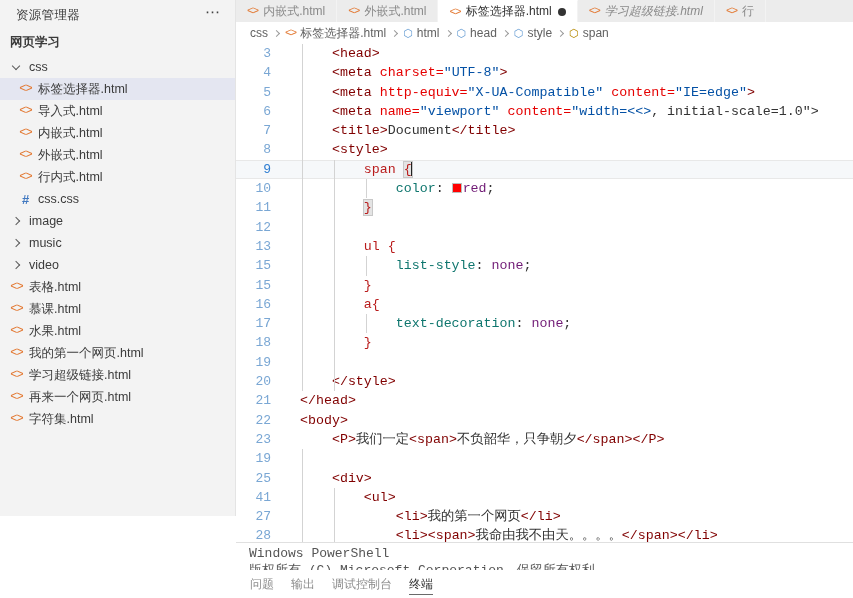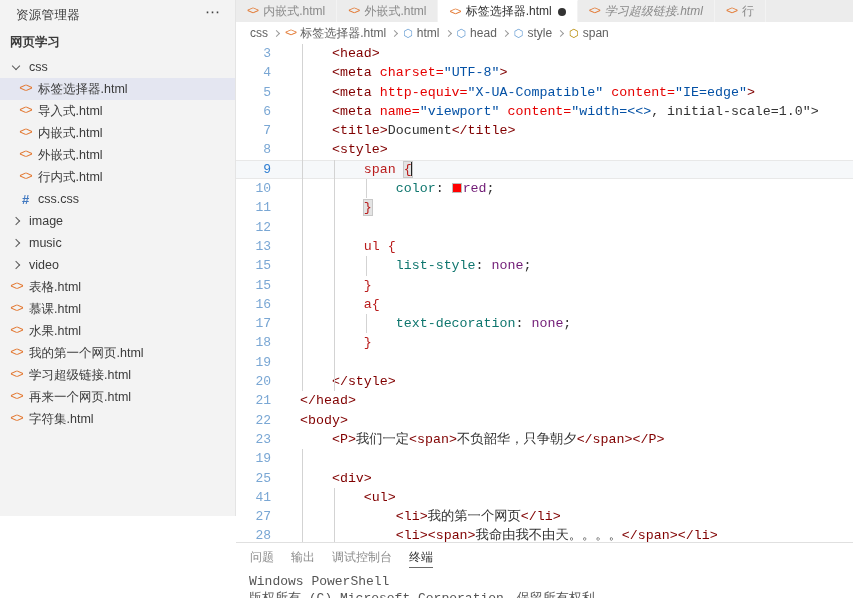--- a/index.html
+++ b/index.html
@@ -483,23 +483,23 @@
           <div class="guide" style="left: 66px; top: 405.3px; height: 96.5px;"></div>
           <div class="guide" style="left: 98px; top: 115.8px; height: 231.6px;"></div>
           <div class="guide" style="left: 130px; top: 135.1px; height: 19.3px;"></div>
           <div class="guide" style="left: 130px; top: 212.3px; height: 19.3px;"></div>
           <div class="guide" style="left: 130px; top: 270.2px; height: 19.3px;"></div>
           <div class="guide" style="left: 98px; top: 443.9px; height: 57.9px;"></div>
         </div>
     </div>
 
     <div id="panel">
+      <div id="termbody"><div>Windows PowerShell</div><div>版权所有 (C) Microsoft Corporation。保留所有权利。</div></div>
       <div id="paneltabs">
           <div class="ptab">问题</div>
           <div class="ptab">输出</div>
           <div class="ptab">调试控制台</div>
           <div class="ptab active">终端</div>
         </div>
-      <div id="termbody"><div>Windows PowerShell</div><div>版权所有 (C) Microsoft Corporation。保留所有权利。</div></div>
     </div>
 
   </div>
 </div>
 
 </body></html>

